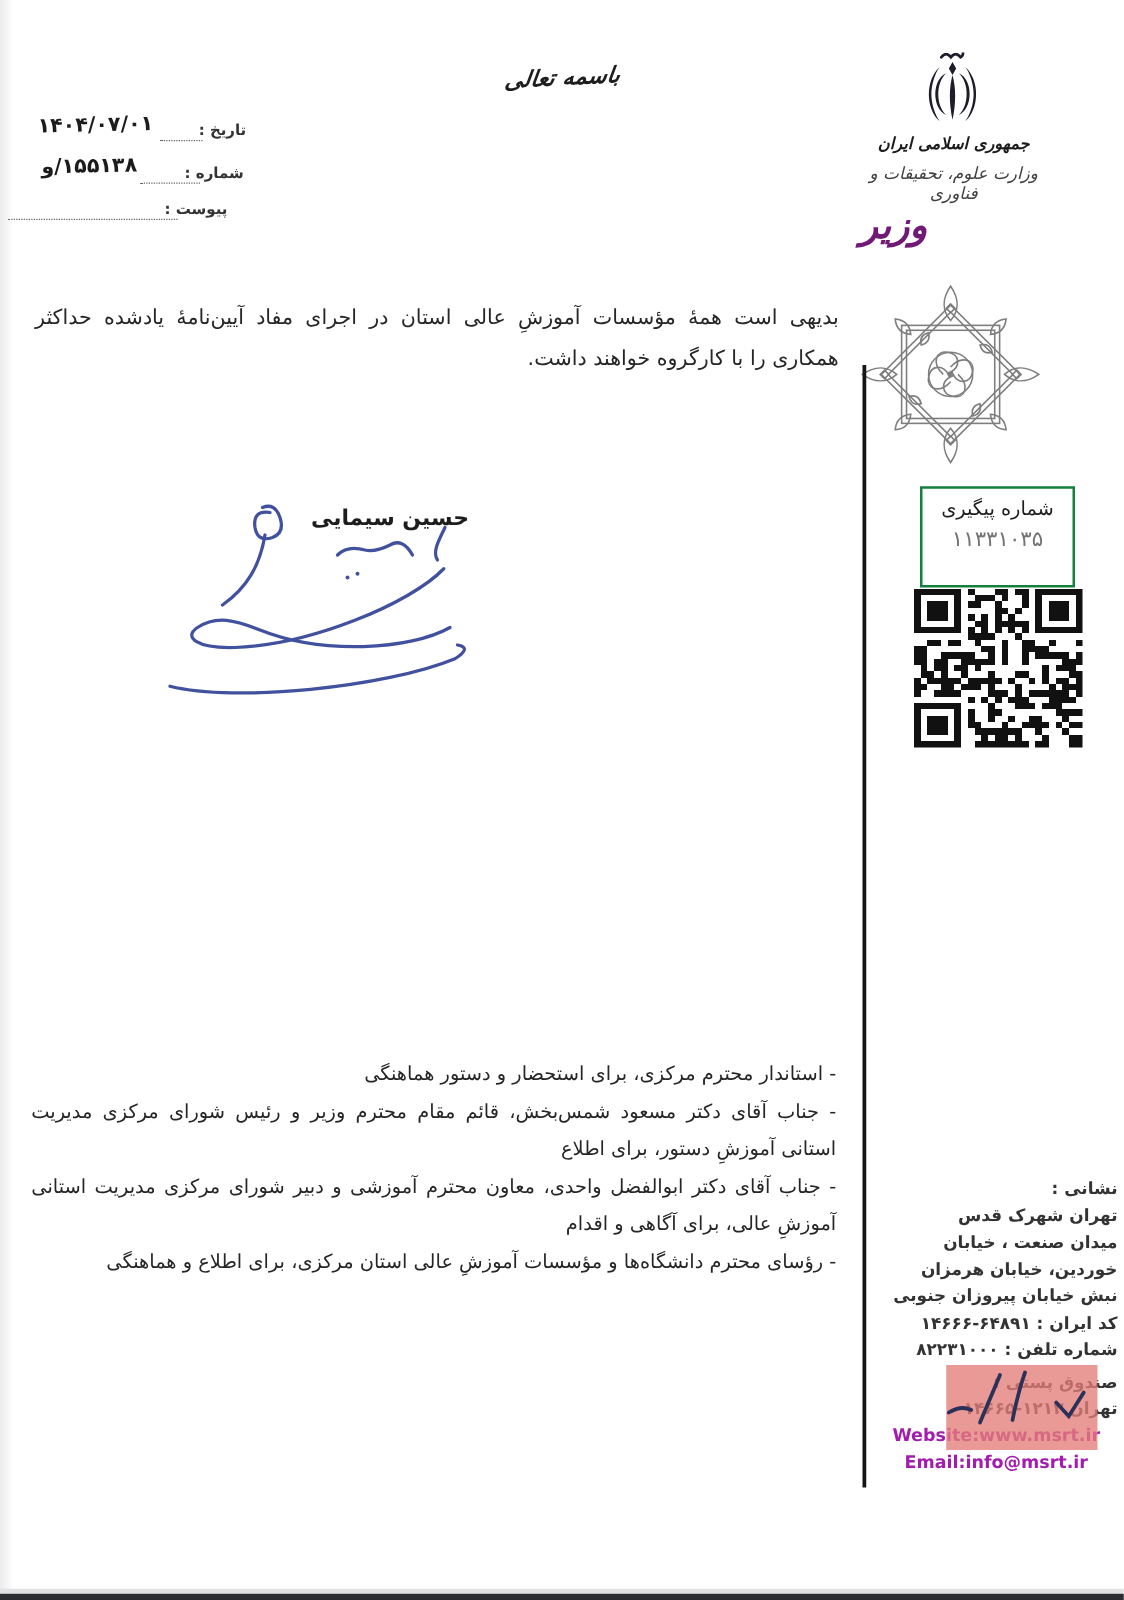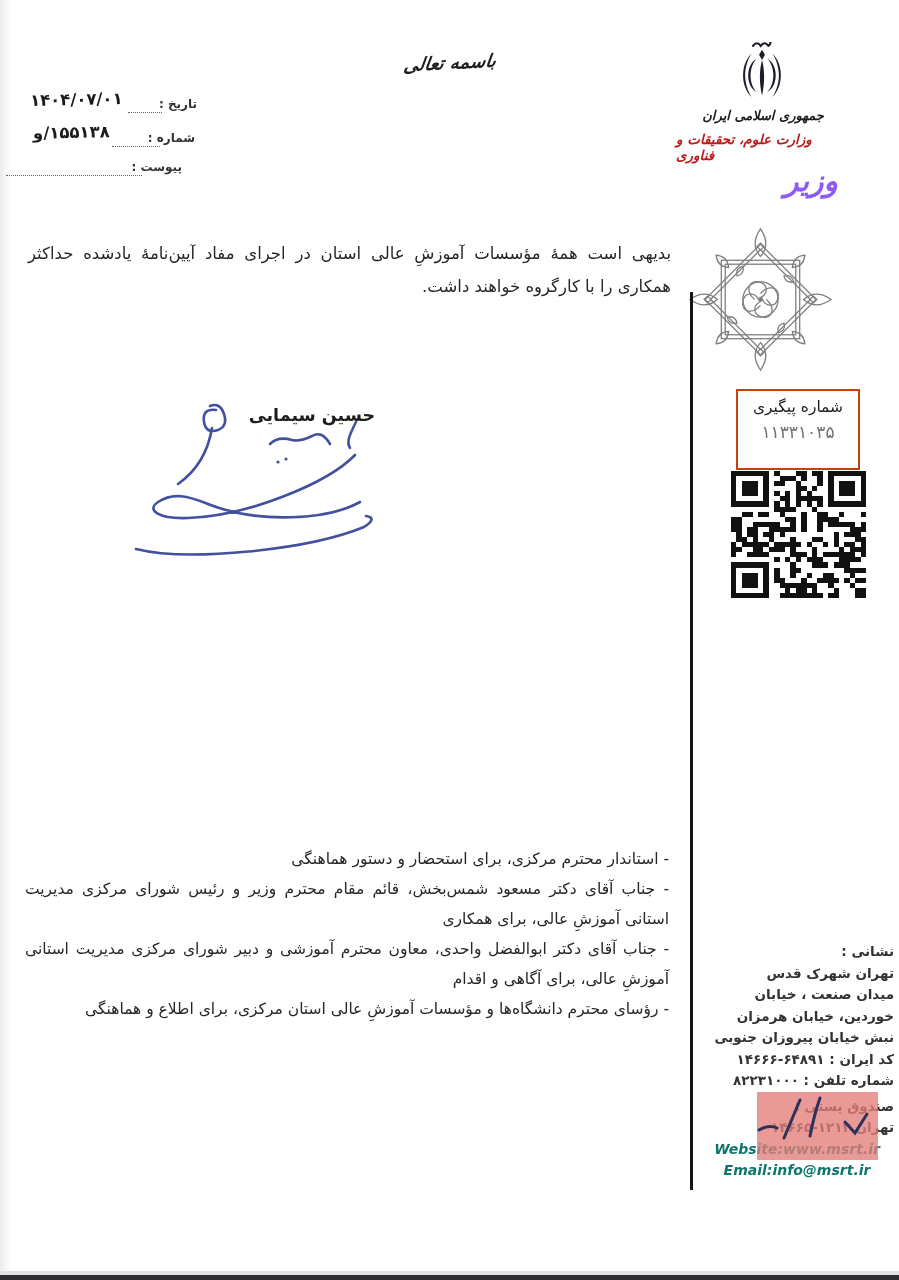--- a/index.html
+++ b/index.html
@@ -9,36 +9,36 @@
   .fa{direction:rtl;unicode-bidi:isolate;}
   .nowrap{white-space:nowrap;}
   
   .meta-label{font-size:12px;font-weight:600;color:#333;}
   .meta-value{font-size:16.5px;font-weight:700;color:#1b1b1b;transform:rotate(-1.2deg);}
   .dotline{border-bottom:1.6px dotted #666;height:1px;}
   
   .besmele{font-size:18px;font-style:italic;font-weight:600;color:#1e1e1e;
            transform:skewX(-10deg) rotate(-3deg);text-align:center;}
   .hdr-country{font-size:13px;font-style:italic;font-weight:700;text-align:center;color:#1c1c1c;}
-  .hdr-ministry{font-size:13.5px;font-style:italic;font-weight:700;text-align:left;color:#b91c1c;}
-  .hdr-minister{font-size:30px;font-style:italic;font-weight:700;text-align:right;color:#8b5cf6;}
+  .hdr-ministry{font-size:13.5px;font-style:italic;font-weight:400;text-align:center;color:#404040;}
+  .hdr-minister{font-size:30px;font-style:italic;font-weight:700;text-align:left;color:#701a75;}
   
   .body-par{font-size:16.5px;line-height:33px;text-align:justify;color:#262626;}
   .sig-name{font-size:17.5px;font-weight:700;text-align:center;color:#1d1d1d;}
   
-  .track-box{border:2px solid #c2410c;text-align:center;padding-top:7px;background:#fff;}
+  .track-box{border:2px solid #15803d;text-align:center;padding-top:7px;background:#fff;}
   .track-label{font-size:15.5px;color:#1d1d1d;}
   .track-num{font-size:17px;color:#737373;letter-spacing:2px;margin-top:6px;}
   
   .cc{font-size:15.5px;line-height:30px;text-align:justify;color:#262626;}
   .cc-title{font-weight:700;font-size:16px;}
   
   .addr{font-size:13.5px;line-height:21.5px;font-weight:600;color:#333;text-align:right;}
   .addr .ltrnum{direction:ltr;unicode-bidi:isolate;display:inline-block;}
-  .addr-web{font-size:14px;font-weight:700;font-style:italic;color:#0f766e;
+  .addr-web{font-size:14px;font-weight:700;color:#a21caf;
             text-align:center;direction:ltr;line-height:21.5px;}
   .pink-hl{background:rgba(228,126,120,0.78);z-index:5;}
   .divider-v{background:#151515;width:3px;}
   .edge-strip{background:linear-gradient(to right,#ebebed,#ffffff);}
   .bottom-light{background:#e2e2e5;}
   .bottom-dark{background:#2c2c33;}
   svg{display:block;}
 </style>
 </head>
 <body>
@@ -368,21 +368,21 @@
       <rect x="19" y="1" width="5" height="5" fill="#fff"></rect>
       <rect x="20" y="2" width="3" height="3" fill="#111"></rect>
       <rect x="0" y="18" width="7" height="7" fill="#111"></rect>
       <rect x="1" y="19" width="5" height="5" fill="#fff"></rect>
       <rect x="2" y="20" width="3" height="3" fill="#111"></rect>
     </svg>
 </div>
 
 <div class="abs fa cc" style="left:25px;top:844px;width:644px;">
   <div>- استاندار محترم مرکزی، برای استحضار و دستور هماهنگی</div>
-  <div>- جناب آقای دکتر مسعود شمس‌بخش، قائم مقام محترم وزیر و رئیس شورای مرکزی مدیریت استانی آموزشِ عالی، برای همکاری</div>
+  <div>- جناب آقای دکتر مسعود شمس‌بخش، قائم مقام محترم وزیر و رئیس شورای مرکزی مدیریت استانی آموزشِ دستور، برای اطلاع</div>
   <div>- جناب آقای دکتر ابوالفضل واحدی، معاون محترم آموزشی و دبیر شورای مرکزی مدیریت استانی آموزشِ عالی، برای آگاهی و اقدام</div>
   <div>- رؤسای محترم دانشگاه‌ها و مؤسسات آموزشِ عالی استان مرکزی، برای اطلاع و هماهنگی</div>
 </div>
 
 <div class="abs fa addr" style="left:700px;top:941px;width:194px;">
   <div>نشانی :</div>
   <div>تهران شهرک قدس</div>
   <div>میدان صنعت ، خیابان</div>
   <div>خوردین، خیابان هرمزان</div>
   <div>نبش خیابان پیروزان جنوبی</div>

